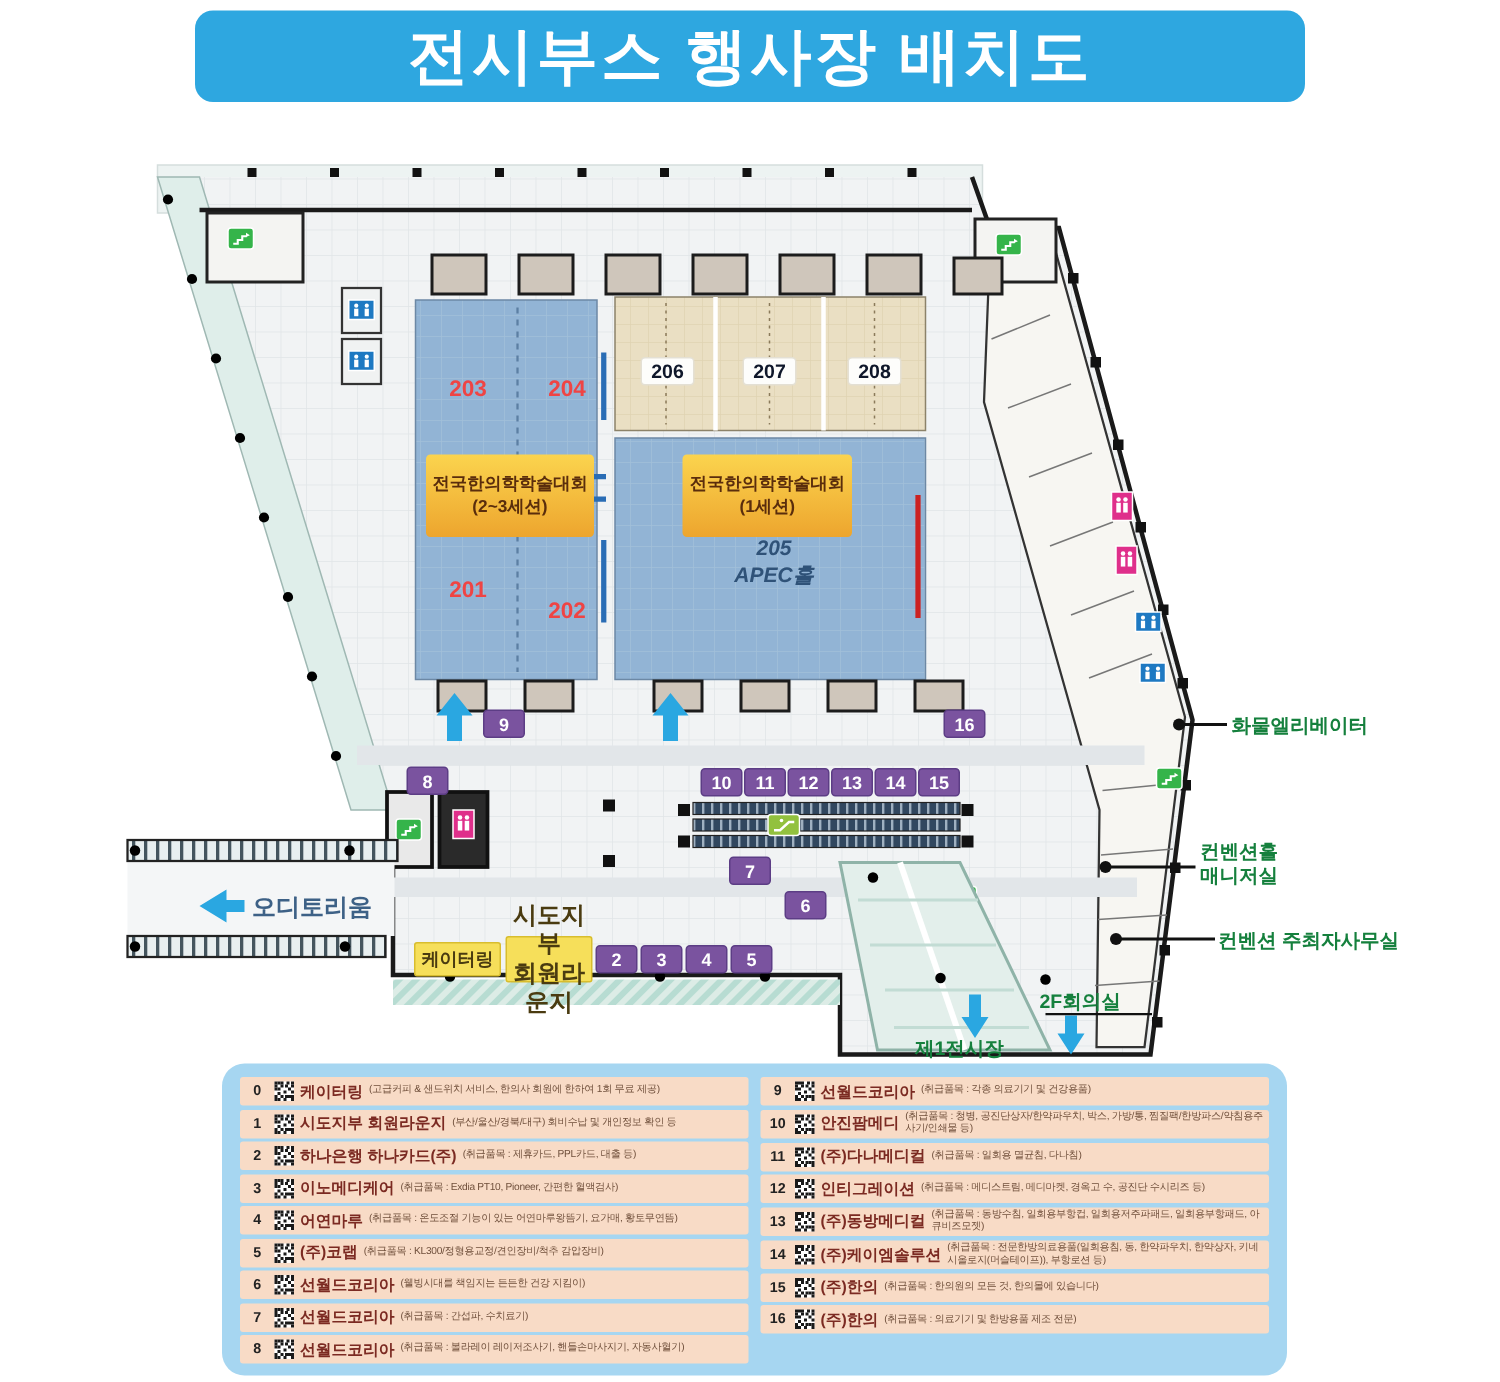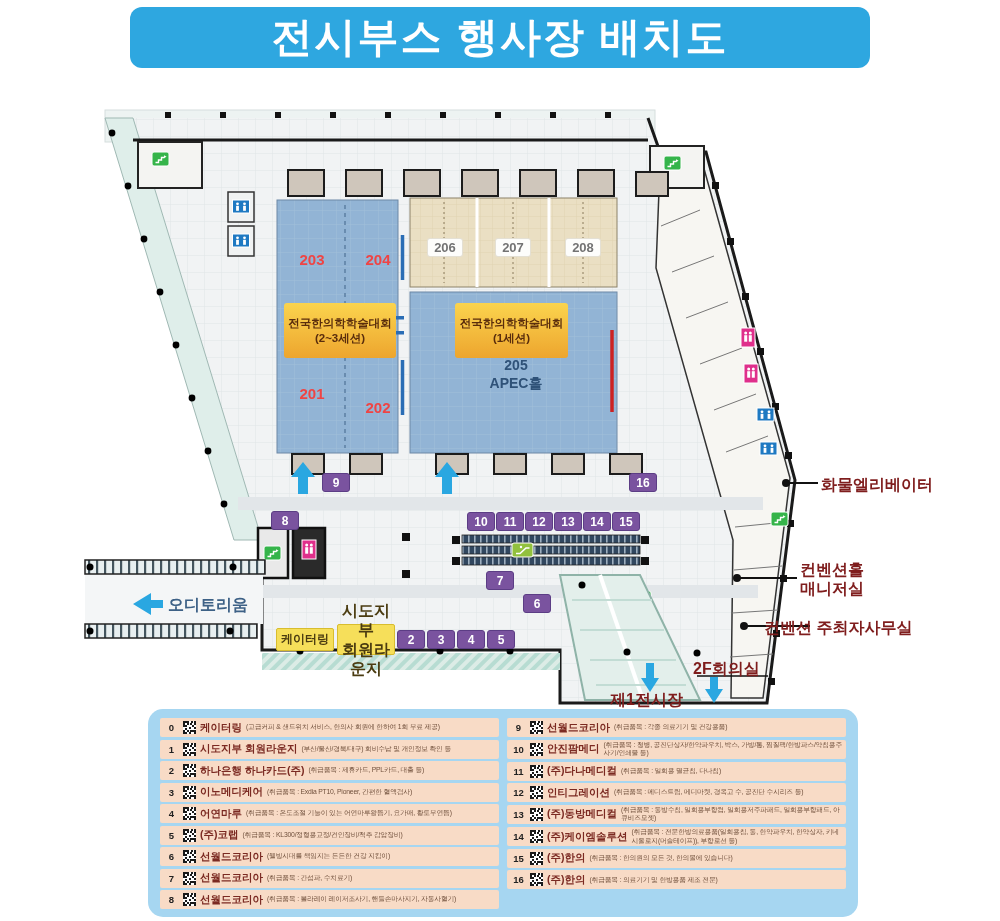--- a/index.html
+++ b/index.html
@@ -20,30 +20,30 @@
          border-radius:3px;color:#fff;font-weight:bold;font-size:12px;display:flex;
          align-items:center;justify-content:center;box-sizing:border-box;}
 
   
   .ylabel{position:absolute;background:#f6df5a;border:1px solid #d8bd2e;border-radius:2px;
           color:#4a3b10;font-weight:bold;display:flex;align-items:center;justify-content:center;
           text-align:center;box-sizing:border-box;}
 
   
   .rnum{position:absolute;width:40px;text-align:center;color:#ef4444;font-weight:bold;font-size:15px;}
-  .rpill{position:absolute;width:34px;height:17px;background:#fdfdfb;border-radius:2px;color:#737373;
+  .rpill{position:absolute;width:34px;height:17px;background:#fdfdfb;border-radius:2px;color:#0f172a;
          font-weight:bold;font-size:13px;display:flex;align-items:center;justify-content:center;
          box-shadow:0 0 0 1px #e4e0d4;}
   .orange{position:absolute;background:linear-gradient(#fbd44e,#eda52e);border-radius:3px;
           color:#5a2d0c;font-weight:bold;text-align:center;display:flex;flex-direction:column;
           justify-content:center;line-height:1.25;font-size:11.5px;box-sizing:border-box;}
   .apec{position:absolute;width:90px;text-align:center;color:#2f5278;font-weight:bold;
-        font-size:14px;line-height:1.25;}
-
-  .sidelabel{position:absolute;color:#7f1d1d;font-weight:bold;font-size:16px;white-space:nowrap;}
+        font-size:14px;line-height:1.25;font-style:italic;}
+
+  .sidelabel{position:absolute;color:#15803d;font-weight:bold;font-size:13px;white-space:nowrap;}
   .sidelabel.two{line-height:1.2;}
   .audlabel{position:absolute;color:#3d6186;font-weight:bold;font-size:16px;white-space:nowrap;}
 
   
   .legend{position:absolute;left:148px;top:709px;width:710px;height:208px;background:#a6d6f1;
           border-radius:15px;box-sizing:border-box;padding:9px 12px;display:flex;gap:8px;}
   .lcol{display:flex;flex-direction:column;gap:2.5px;width:343px;}
   .lrow{background:#f8dbc6;border-radius:2px;min-height:19px;display:flex;align-items:center;
         gap:4px;padding:1px 4px;box-sizing:border-box;}
   .lno{flex:0 0 15px;text-align:center;font-size:9.5px;font-weight:bold;color:#222;}
@@ -354,21 +354,21 @@
   </div>
 
   <div class="audlabel" style="left:168px;top:595px">오디토리움</div>
   <div class="sidelabel" style="left:610px;top:690px">제1전시장</div>
   <div class="sidelabel" style="left:693px;top:659px">2F회의실</div>
   <div class="sidelabel" style="left:821px;top:475px">화물엘리베이터</div>
   <div class="sidelabel two" style="left:800px;top:560px">
     <span>컨벤션홀</span><br>
     <span>매니저실</span>
   </div>
-  <div class="sidelabel" style="left:764px;top:618px">컨벤션 주최자사무실</div>
+  <div class="sidelabel" style="left:812px;top:618px">컨벤션 주최자사무실</div>
 
   <div class="legend">
     <div class="lcol">
 
         <div class="lrow">
           <span class="lno">0</span>
           <span class="qr"></span>
           <span class="lname">케이터링</span>
           <span class="ldesc">(고급커피 &amp; 샌드위치 서비스, 한의사 회원에 한하여 1회 무료 제공)</span>
         </div>

